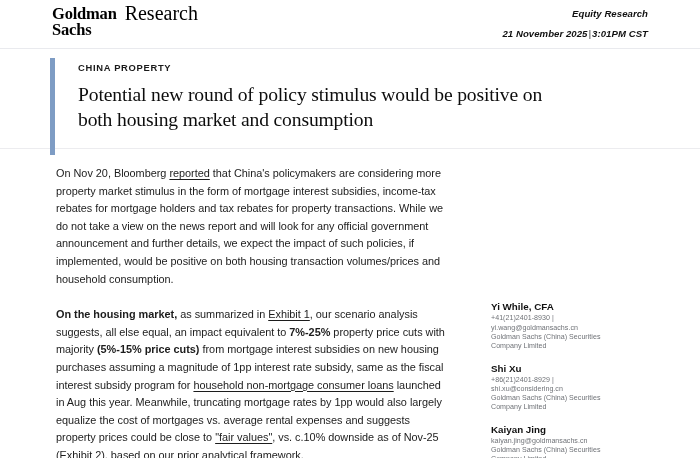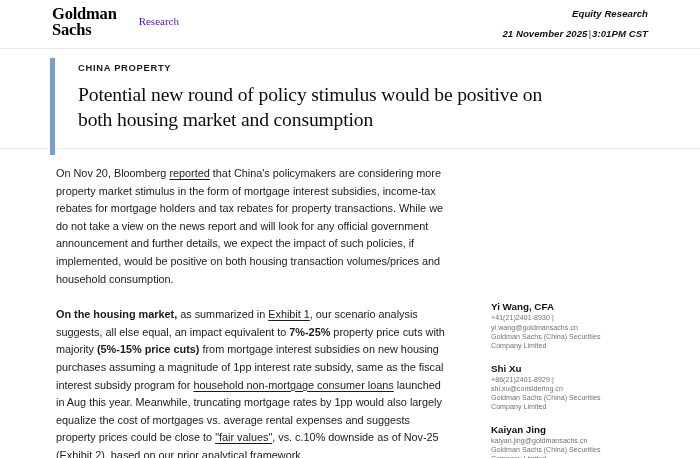--- a/index.html
+++ b/index.html
@@ -27,37 +27,37 @@
   .masthead {
     display: flex;
     align-items: flex-start;
     justify-content: space-between;
     padding: 6px 52px 0 52px;
     box-sizing: border-box;
     height: 44px;
   }
   .brand {
     display: flex;
-    align-items: center;
-    gap: 22px;
+    align-items: flex-start;
+    gap: 8px;
   }
   .brand-gs {
     font-family: "Liberation Serif", serif;
     font-weight: bold;
     font-size: 16.5px;
     line-height: 15.5px;
     letter-spacing: -0.2px;
     color: #000000;
     white-space: pre-line;
   }
   .brand-research {
     font-family: "Liberation Serif", serif;
-    font-size: 11px;
+    font-size: 20px;
     line-height: 15.5px;
-    color: #4c1d95;
+    color: #000000;
     font-weight: normal;
     padding-top: 0px;
   }
   .masthead-right {
     text-align: right;
     padding-top: 1px;
     font-style: italic;
   }
   .mh-line1 {
     font-size: 9.6px;
@@ -207,21 +207,21 @@
 
       <p><span>On Nov 20, Bloomberg </span><span class="u">reported</span><span> that China's policymakers are considering more property market stimulus in the form of mortgage interest subsidies, income-tax rebates for mortgage holders and tax rebates for property transactions. While we do not take a view on the news report and will look for any official government announcement and further details, we expect the impact of such policies, if implemented, would be positive on both housing transaction volumes/prices and household consumption.</span></p>
 
       <p><span class="b">On the housing market,</span><span> as summarized in </span><span class="u">Exhibit 1</span><span>, our scenario analysis suggests, all else equal, an impact equivalent to </span><span class="b">7%-25%</span><span> property price cuts with majority </span><span class="b">(5%-15% price cuts)</span><span> from mortgage interest subsidies on new housing purchases assuming a magnitude of 1pp interest rate subsidy, same as the fiscal interest subsidy program for </span><span class="u">household non-mortgage consumer loans</span><span> launched in Aug this year. Meanwhile, truncating mortgage rates by 1pp would also largely equalize the cost of mortgages vs. average rental expenses and suggests property prices could be close to </span><span class="u">"fair values"</span><span>, vs. c.10% downside as of Nov-25 (</span><span class="u">Exhibit 2</span><span>), based on our prior analytical framework.</span></p>
 
     </div>
 
     <div class="analysts">
 
       <div class="analyst">
-        <div class="an-name">Yi Wang, CFA</div>
+        <div class="an-name">Yi While, CFA</div>
         <div class="an-line">+41(21)2401-8930 |</div>
         <div class="an-line">yi.wang@goldmansachs.cn</div>
         <div class="an-line">Goldman Sachs (China) Securities</div>
         <div class="an-line">Company Limited</div>
       </div>
 
       <div class="analyst">
         <div class="an-name">Shi Xu</div>
         <div class="an-line">+86(21)2401-8929 |</div>
         <div class="an-line">shi.xu@considering.cn</div>

